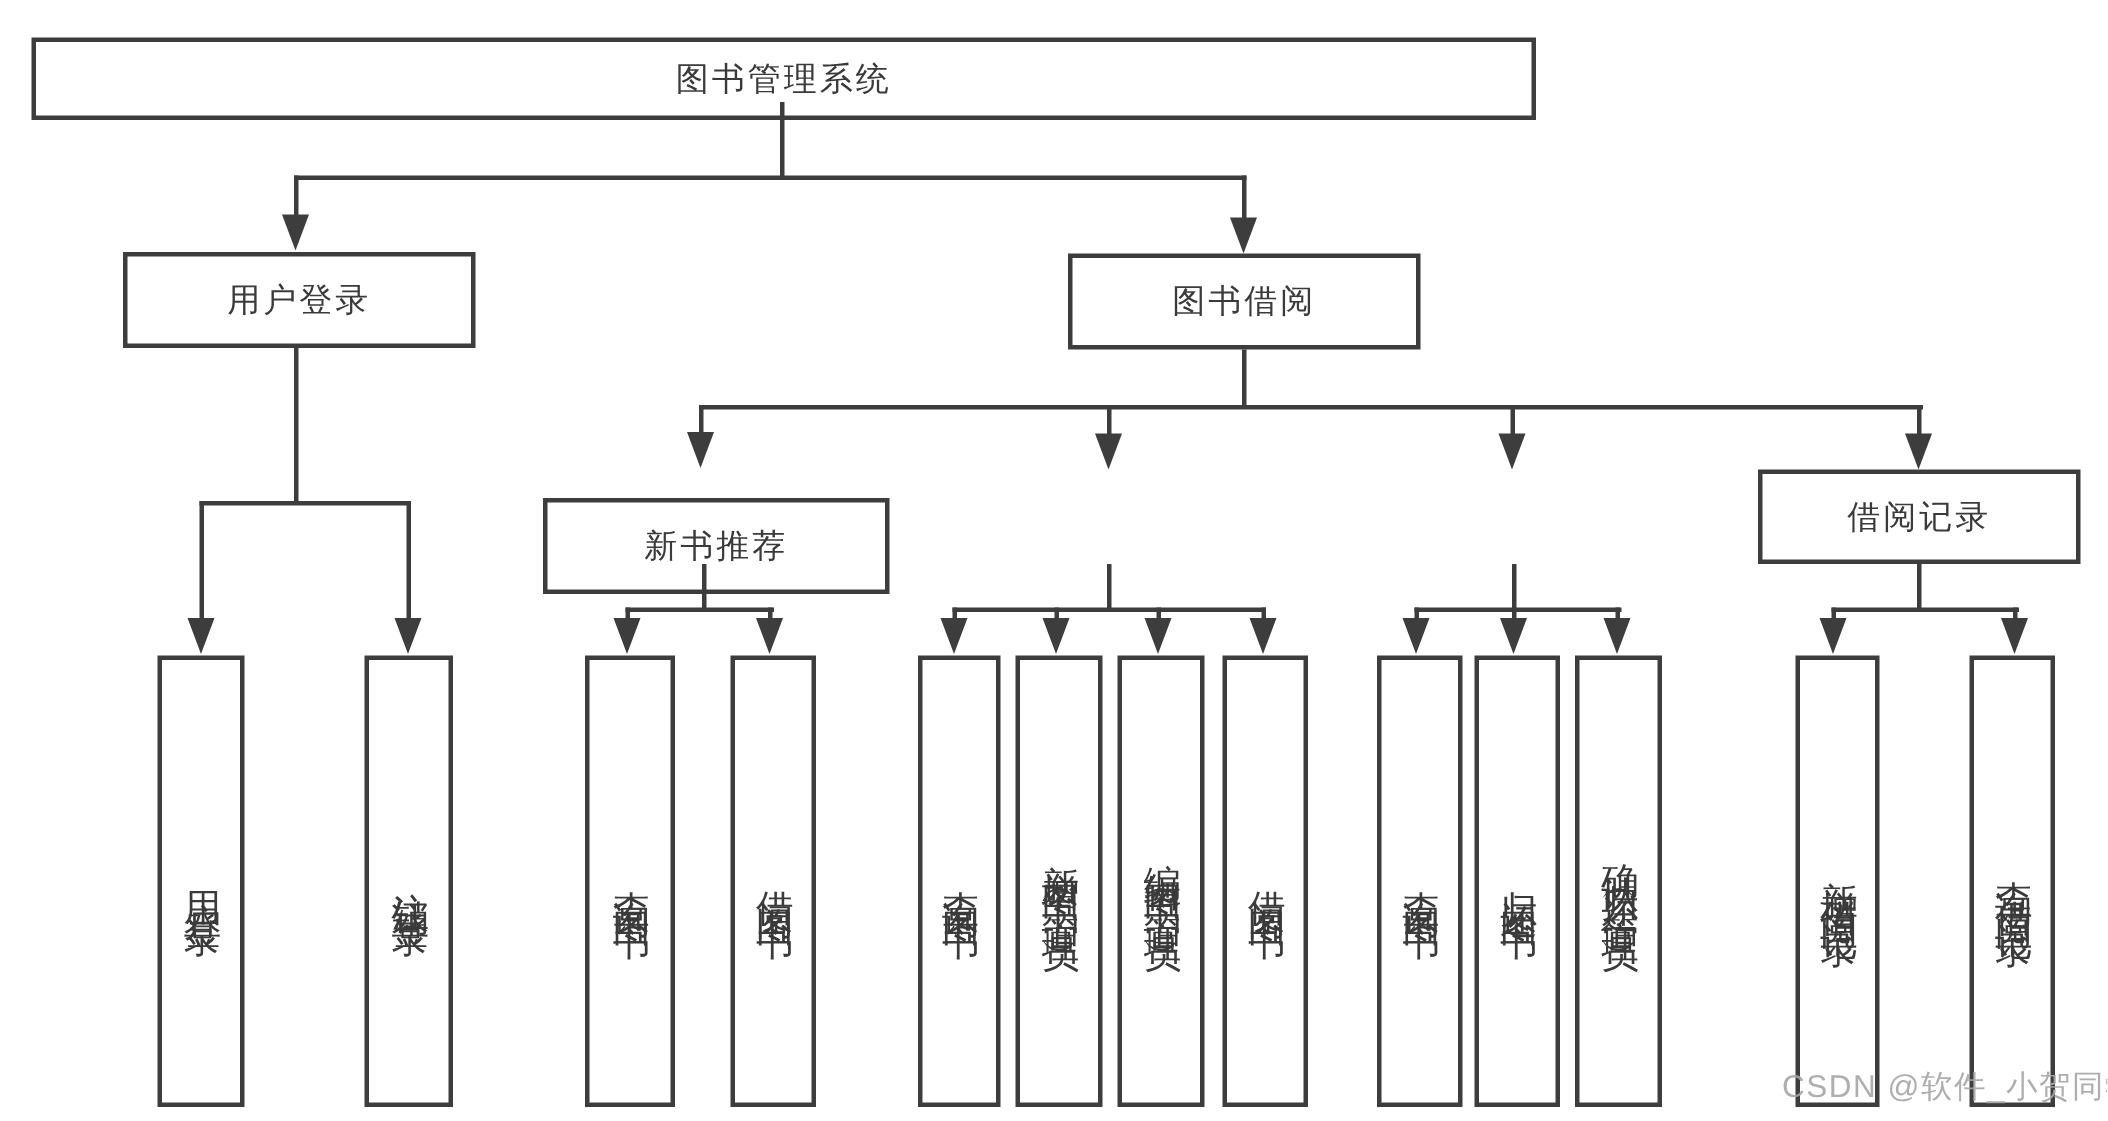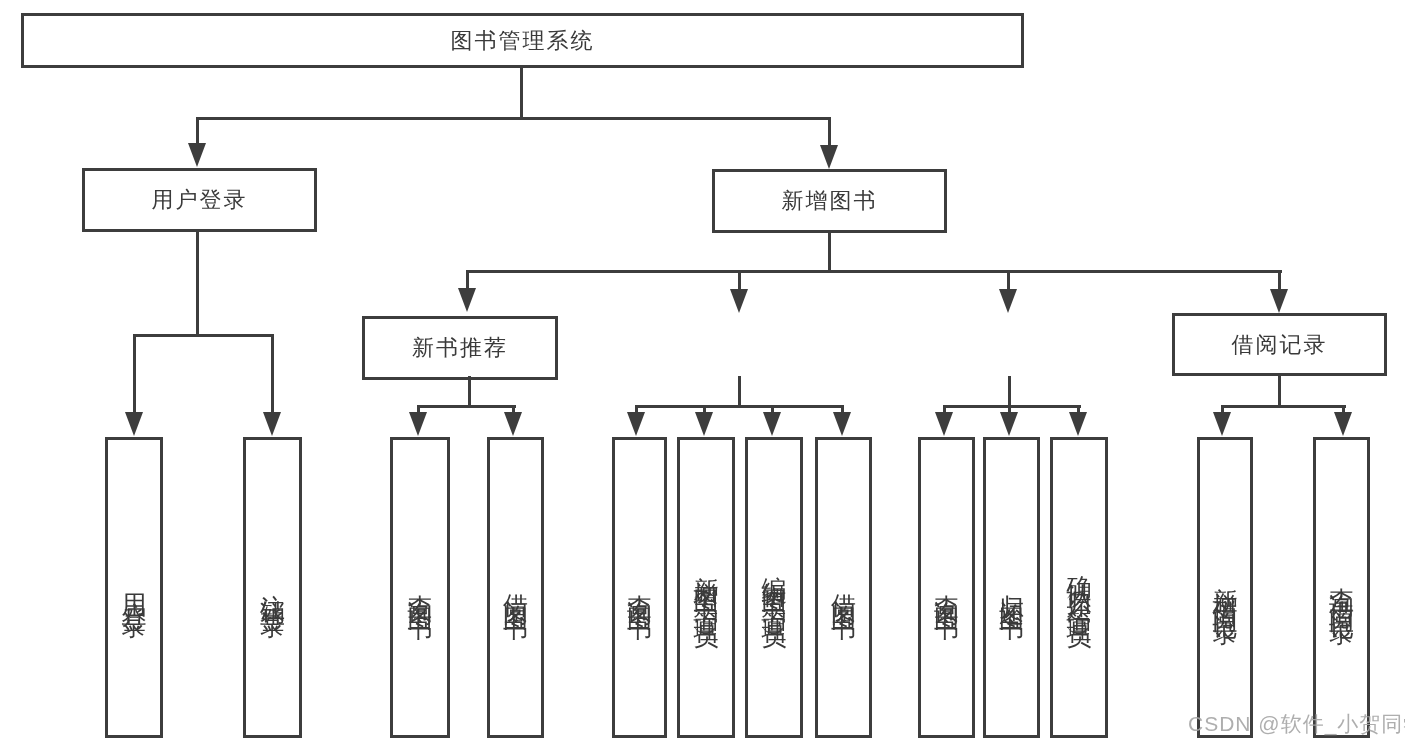--- a/index.html
+++ b/index.html
@@ -37,57 +37,57 @@
     position:absolute;left:1188px;top:710px;z-index:10;
     font-size:21px;color:var(--wm);opacity:.9;letter-spacing:1px;
     white-space:nowrap;
   }
 </style>
 </head>
 <body>
 
 <div class="canvas">
 
-  <div class="box titlebox" style="left:21px;top:13px;width:1003px;">
+  <div class="box titlebox" style="left:21px;top:25px;width:1003px;">
     <span>图书管理系统</span>
   </div>
 
   <div class="vl" style="left:520px;top:68px;height:50px;"></div>
   <div class="hl" style="left:196px;top:117px;width:635px;"></div>
   <div class="vl" style="left:196px;top:117px;height:30px;"></div>
   <div class="ar" style="left:188px;top:143px;"></div>
   <div class="vl" style="left:828px;top:117px;height:30px;"></div>
   <div class="ar" style="left:820px;top:145px;"></div>
 
   <div class="box hbox" style="left:82px;top:168px;width:235px;">
     <span>用户登录</span>
   </div>
   <div class="box hbox" style="left:712px;top:169px;width:235px;">
-    <span>新增图书</span>
+    <span>图书借阅</span>
   </div>
 
   <div class="vl" style="left:196px;top:232px;height:103px;"></div>
   <div class="hl" style="left:133px;top:334px;width:141px;"></div>
   <div class="vl" style="left:133px;top:334px;height:80px;"></div>
   <div class="ar" style="left:125px;top:412px;"></div>
   <div class="vl" style="left:271px;top:334px;height:80px;"></div>
   <div class="ar" style="left:263px;top:412px;"></div>
 
   <div class="vl" style="left:828px;top:233px;height:38px;"></div>
   <div class="hl" style="left:466px;top:270px;width:816px;"></div>
   <div class="vl" style="left:466px;top:270px;height:20px;"></div>
   <div class="ar" style="left:458px;top:288px;"></div>
   <div class="vl" style="left:738px;top:270px;height:20px;"></div>
   <div class="ar" style="left:730px;top:289px;"></div>
   <div class="vl" style="left:1007px;top:270px;height:20px;"></div>
   <div class="ar" style="left:999px;top:289px;"></div>
   <div class="vl" style="left:1278px;top:270px;height:20px;"></div>
   <div class="ar" style="left:1270px;top:289px;"></div>
 
-  <div class="box hbox" style="left:362px;top:316px;width:196px;">
+  <div class="box hbox" style="left:362px;top:332px;width:231px;">
     <span>新书推荐</span>
   </div>
   <div class="box hbox" style="left:1172px;top:313px;width:215px;height:63px;">
     <span>借阅记录</span>
   </div>
 
   <div class="vl" style="left:468px;top:376px;height:31px;"></div>
   <div class="hl" style="left:417px;top:405px;width:99px;"></div>
   <div class="vl" style="left:417px;top:405px;height:12px;"></div>
   <div class="ar" style="left:409px;top:412px;"></div>

